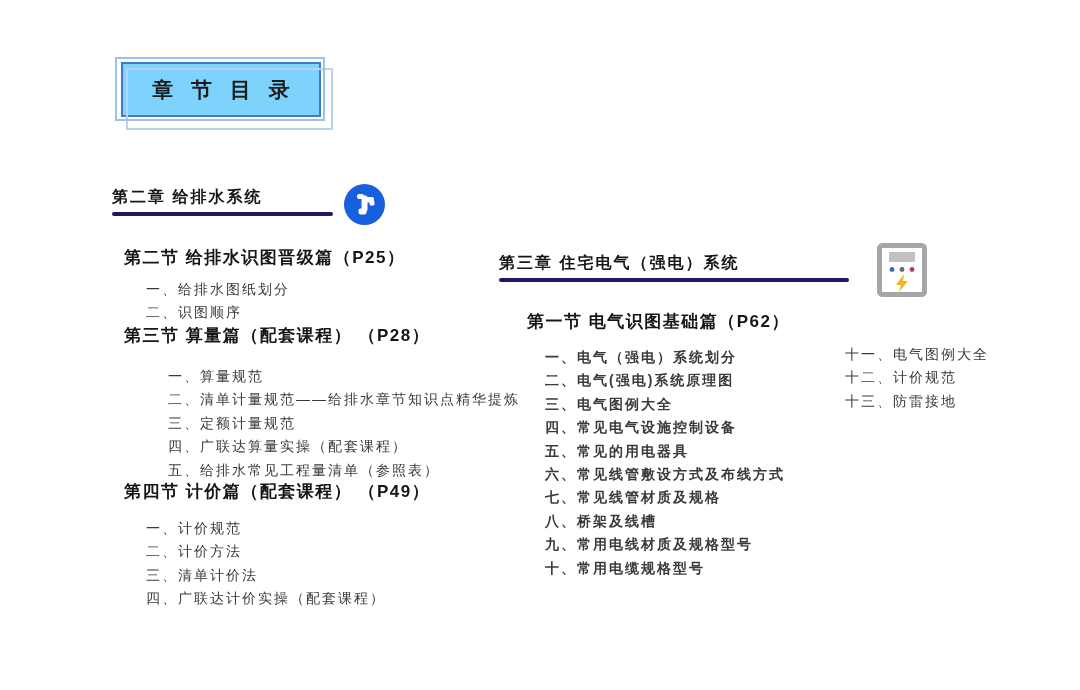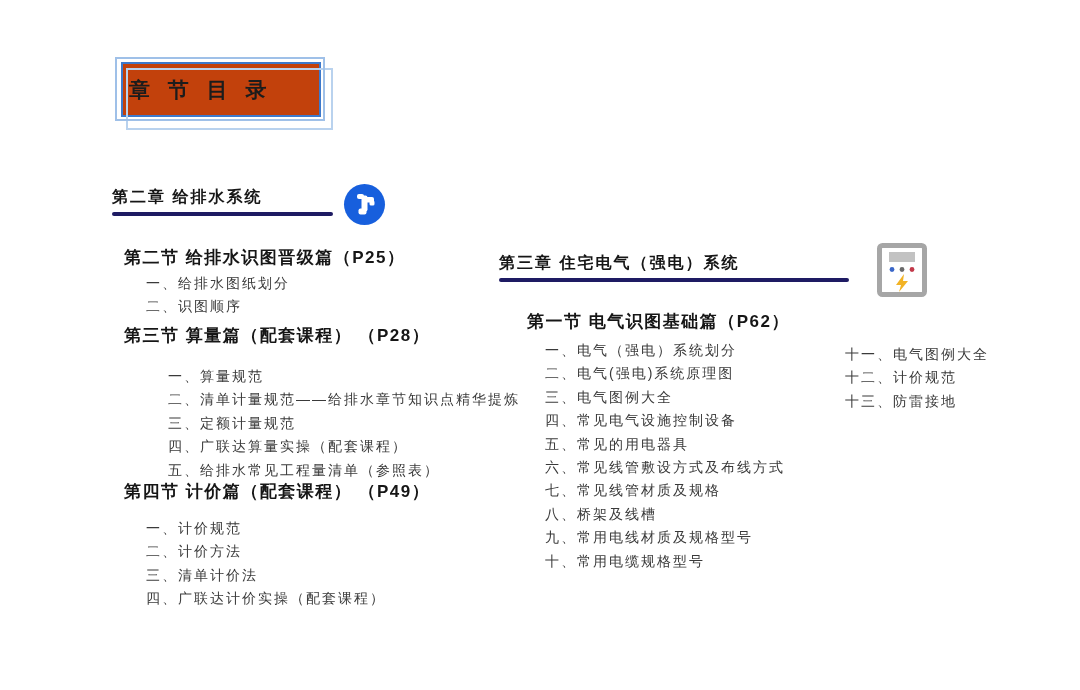--- a/index.html
+++ b/index.html
@@ -14,22 +14,22 @@
     overflow: hidden;
     margin: 0 auto;
   }
 
   
   .title-box {
     position: absolute;
     left: 121px; top: 62px;
     width: 200px; height: 55px;
     border: 2px solid #3d79cc;
-    background: #c2410c;
-    display: flex; align-items: center; justify-content: flex-start;
+    background: #7dd3fc;
+    display: flex; align-items: center; justify-content: center;
     z-index: 2;
   }
   .title-box::before {           
     content: "";
     position: absolute;
     left: -8px; top: -7px;
     width: 206px; height: 60px;
     border: 2px solid #9fc0e8;
     z-index: -1;
   }
@@ -83,21 +83,21 @@
   }
 
   
   .section { position: absolute; white-space: nowrap; }
   .section-title {
     font-size: 17px;
     font-weight: bold;
     color: #161616;
     letter-spacing: 1.5px;
   }
-  .toc-list { margin-top: 3px; margin-left: 22px; }
+  .toc-list { margin-top: 9px; margin-left: 22px; }
   .toc-item {
     font-size: 14px;
     color: #3a3a3a;
     letter-spacing: 2px;
     line-height: 23.4px;
     white-space: nowrap;
   }
 </style>
 </head>
 <body>
@@ -161,21 +161,21 @@
       <rect x="12" y="9" width="26" height="10" fill="#c2c2c2"></rect>
       <circle cx="15" cy="26.5" r="2.4" fill="#3a66c8"></circle>
       <circle cx="25" cy="26.5" r="2.4" fill="#6a6a6a"></circle>
       <circle cx="35" cy="26.5" r="2.4" fill="#c2394a"></circle>
       <polygon points="27,31 19,42 24,42 22,49 31,38 26,38" fill="#f2b325"></polygon>
     </svg>
   </div>
 
   <div class="section" style="left:527px; top:310px;">
     <div class="section-title">第一节 电气识图基础篇（P62）</div>
-    <div class="toc-list" style="margin-top:6px; margin-left:18px;">
+    <div class="toc-list" style="margin-top:13px; margin-left:18px;font-weight:bold;">
         <div class="toc-item">一、电气（强电）系统划分</div>
         <div class="toc-item">二、电气(强电)系统原理图</div>
         <div class="toc-item">三、电气图例大全</div>
         <div class="toc-item">四、常见电气设施控制设备</div>
         <div class="toc-item">五、常见的用电器具</div>
         <div class="toc-item">六、常见线管敷设方式及布线方式</div>
         <div class="toc-item">七、常见线管材质及规格</div>
         <div class="toc-item">八、桥架及线槽</div>
         <div class="toc-item">九、常用电线材质及规格型号</div>
         <div class="toc-item">十、常用电缆规格型号</div>

